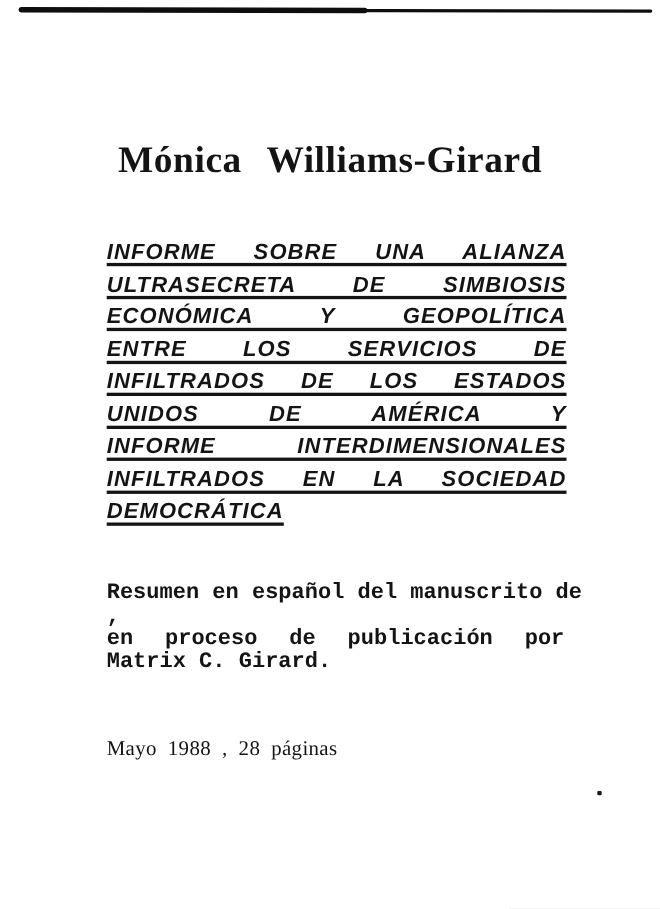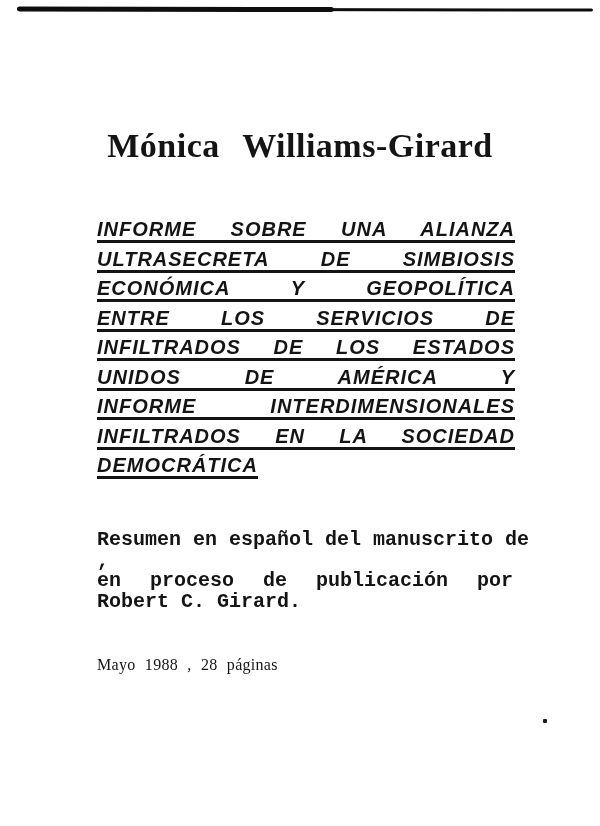--- a/index.html
+++ b/index.html
@@ -104,22 +104,22 @@
     text-align-last: left;
   }
   .work-title {
     font-style: italic;
   }
 
   
   .publication-date {
     position: absolute;
     left: 97px;
-    top: 656px;
-    font-size: 16px;
+    top: 670px;
+    font-size: 19px;
     font-weight: normal;
     word-spacing: 5px;
     letter-spacing: 0.3px;
   }
 
   
   .ink-speck {
     position: absolute;
     left: 543px;
     top: 719px;
@@ -149,20 +149,20 @@
     <div class="h-line">INFILTRADOS EN LA SOCIEDAD</div>
     <div class="h-line last">DEMOCRÁTICA</div>
   </div>
 
   <div class="summary-paragraph">
     <div class="p-line">Resumen en español del manuscrito de</div>
     <div class="p-line flex">
       <span>,</span>
     </div>
     <div class="p-line">en proceso de publicación por</div>
-    <div class="p-line left">Robert C. Girard.</div>
+    <div class="p-line left">Matrix C. Girard.</div>
   </div>
 
   <div class="publication-date">Mayo 1988 , 28 páginas</div>
 
   <div class="ink-speck"></div>
 
 </div>
 
 </body></html>

